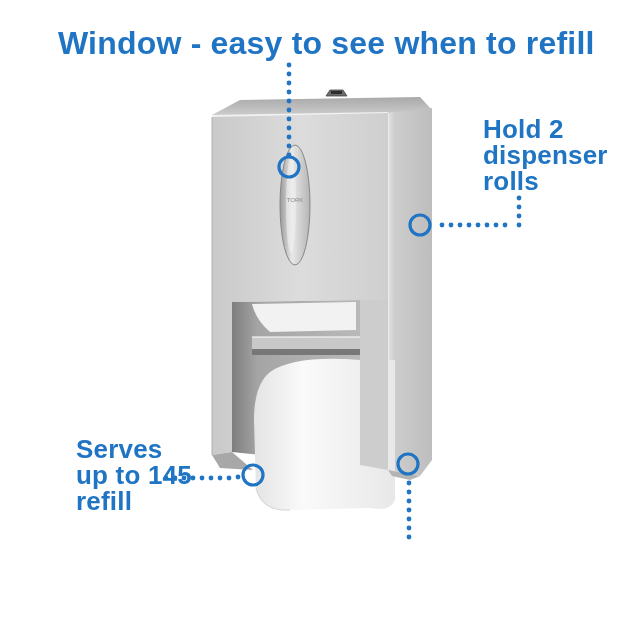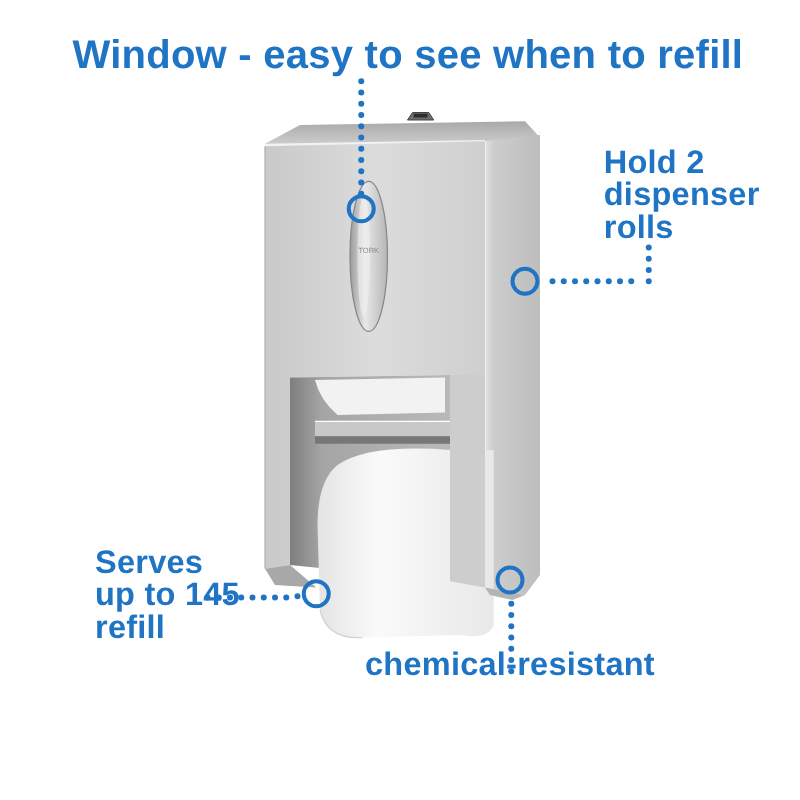--- a/index.html
+++ b/index.html
@@ -166,14 +166,13 @@
   <div>rolls</div>
 </div>
 
 <div id="serves" class="callout">
   <div>Serves</div>
   <div>up to 145</div>
   <div>refill</div>
 </div>
 
 <div id="durable" class="callout">
-  <div>chemical-resistant</div>
 </div>
 
 </body></html>

